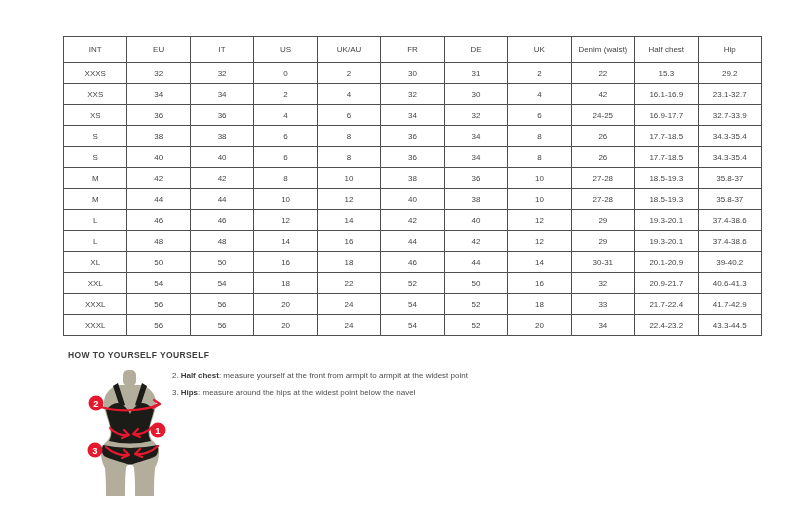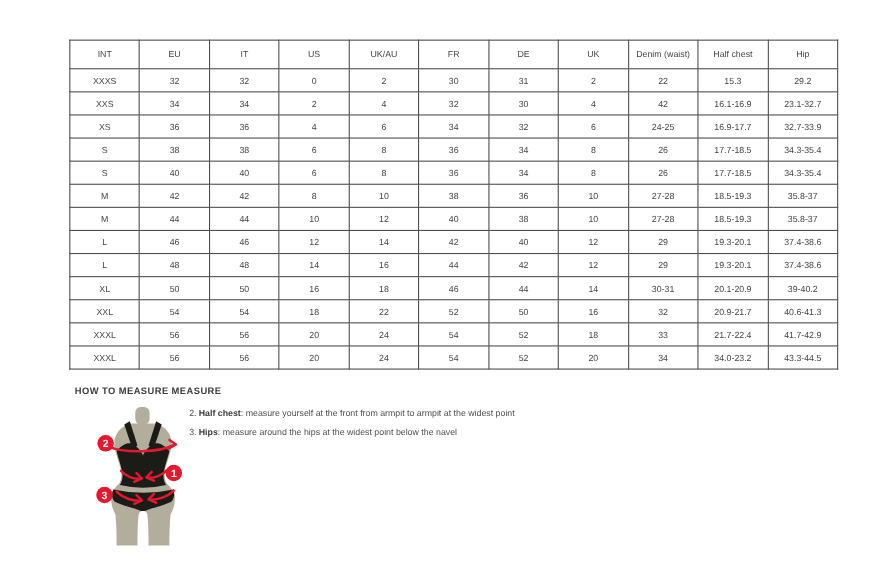--- a/index.html
+++ b/index.html
@@ -226,27 +226,27 @@
       <tr>
         <td>XXXL</td>
         <td>56</td>
         <td>56</td>
         <td>20</td>
         <td>24</td>
         <td>54</td>
         <td>52</td>
         <td>20</td>
         <td>34</td>
-        <td>34.0-23.2</td>
+        <td>22.4-23.2</td>
         <td>43.3-44.5</td>
       </tr>
     </tbody>
 </table>
 
-<div class="measure-title">HOW TO MEASURE MEASURE</div>
+<div class="measure-title">HOW TO YOURSELF YOURSELF</div>
 
 <div class="figure-wrap">
   <svg width="110" height="136" viewBox="0 0 110 136">
 
     <g fill="#b3ae9b">
       <rect x="43" y="2" width="13" height="16" rx="5"></rect>
       <path d="M 24,38
         C 23,26 30,20 38,17 L 62,17 C 70,20 77,26 76,38
         C 74,48 71,54 70,60 C 69,66 70,69 72,72
         C 76,76 79,79 79,84 C 79,92 77,96 75,100

